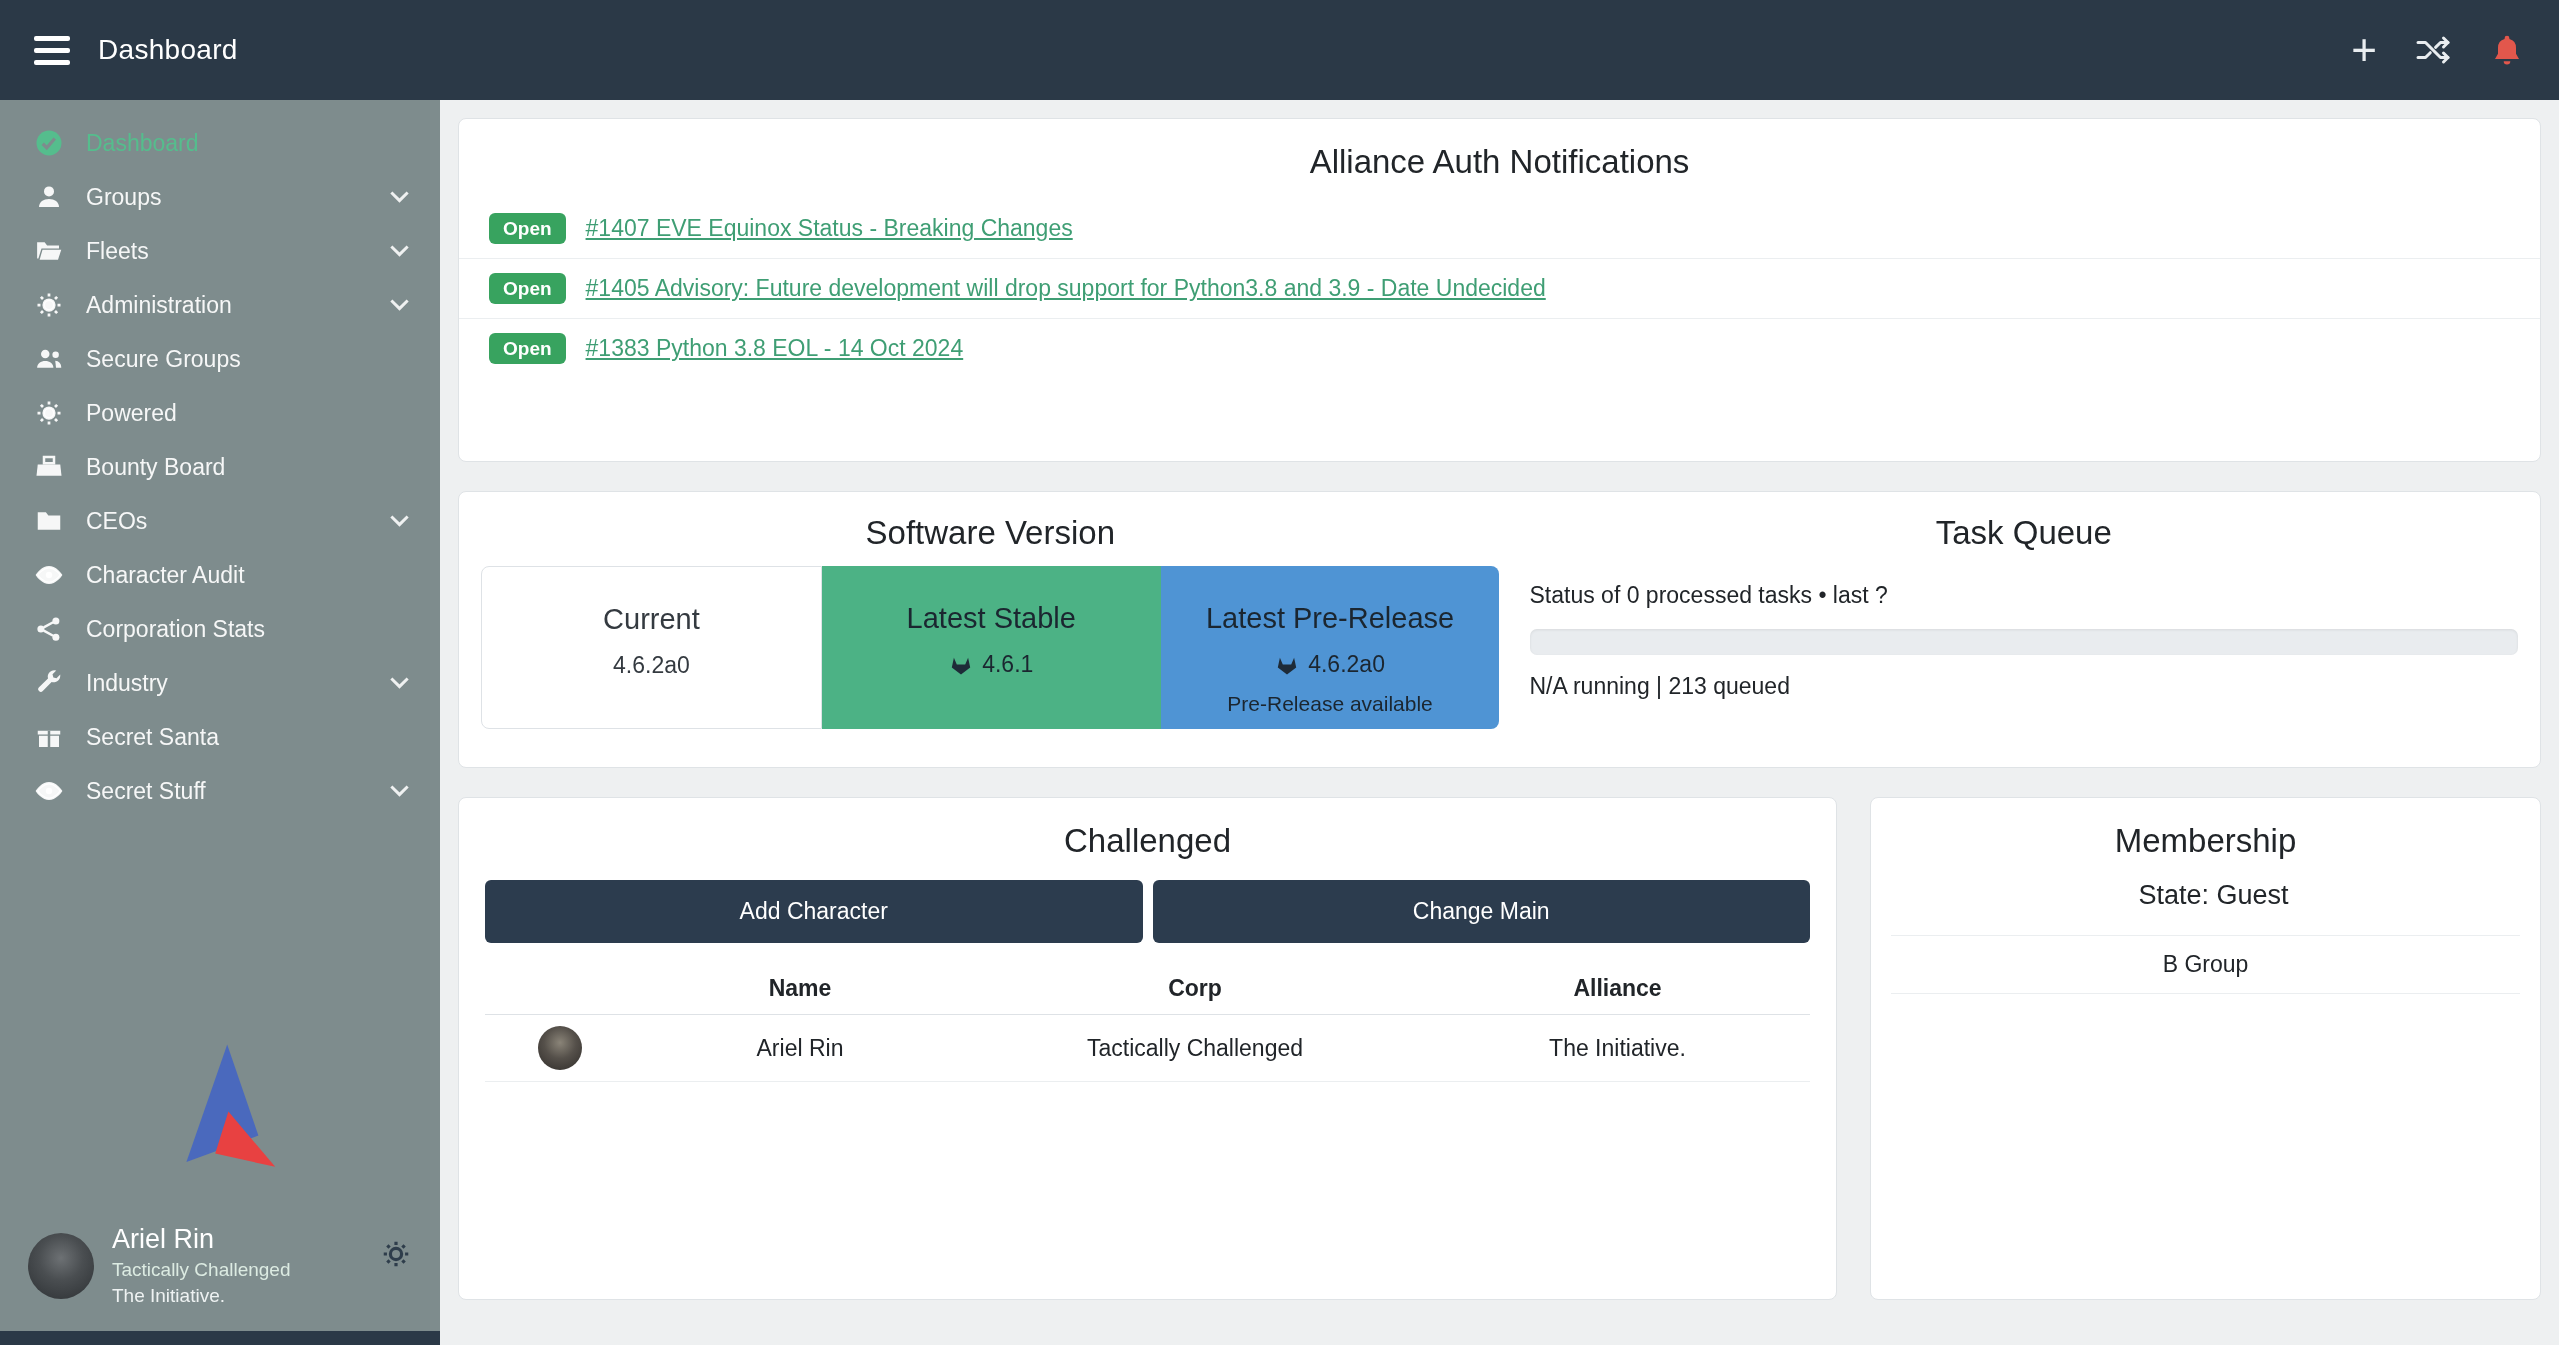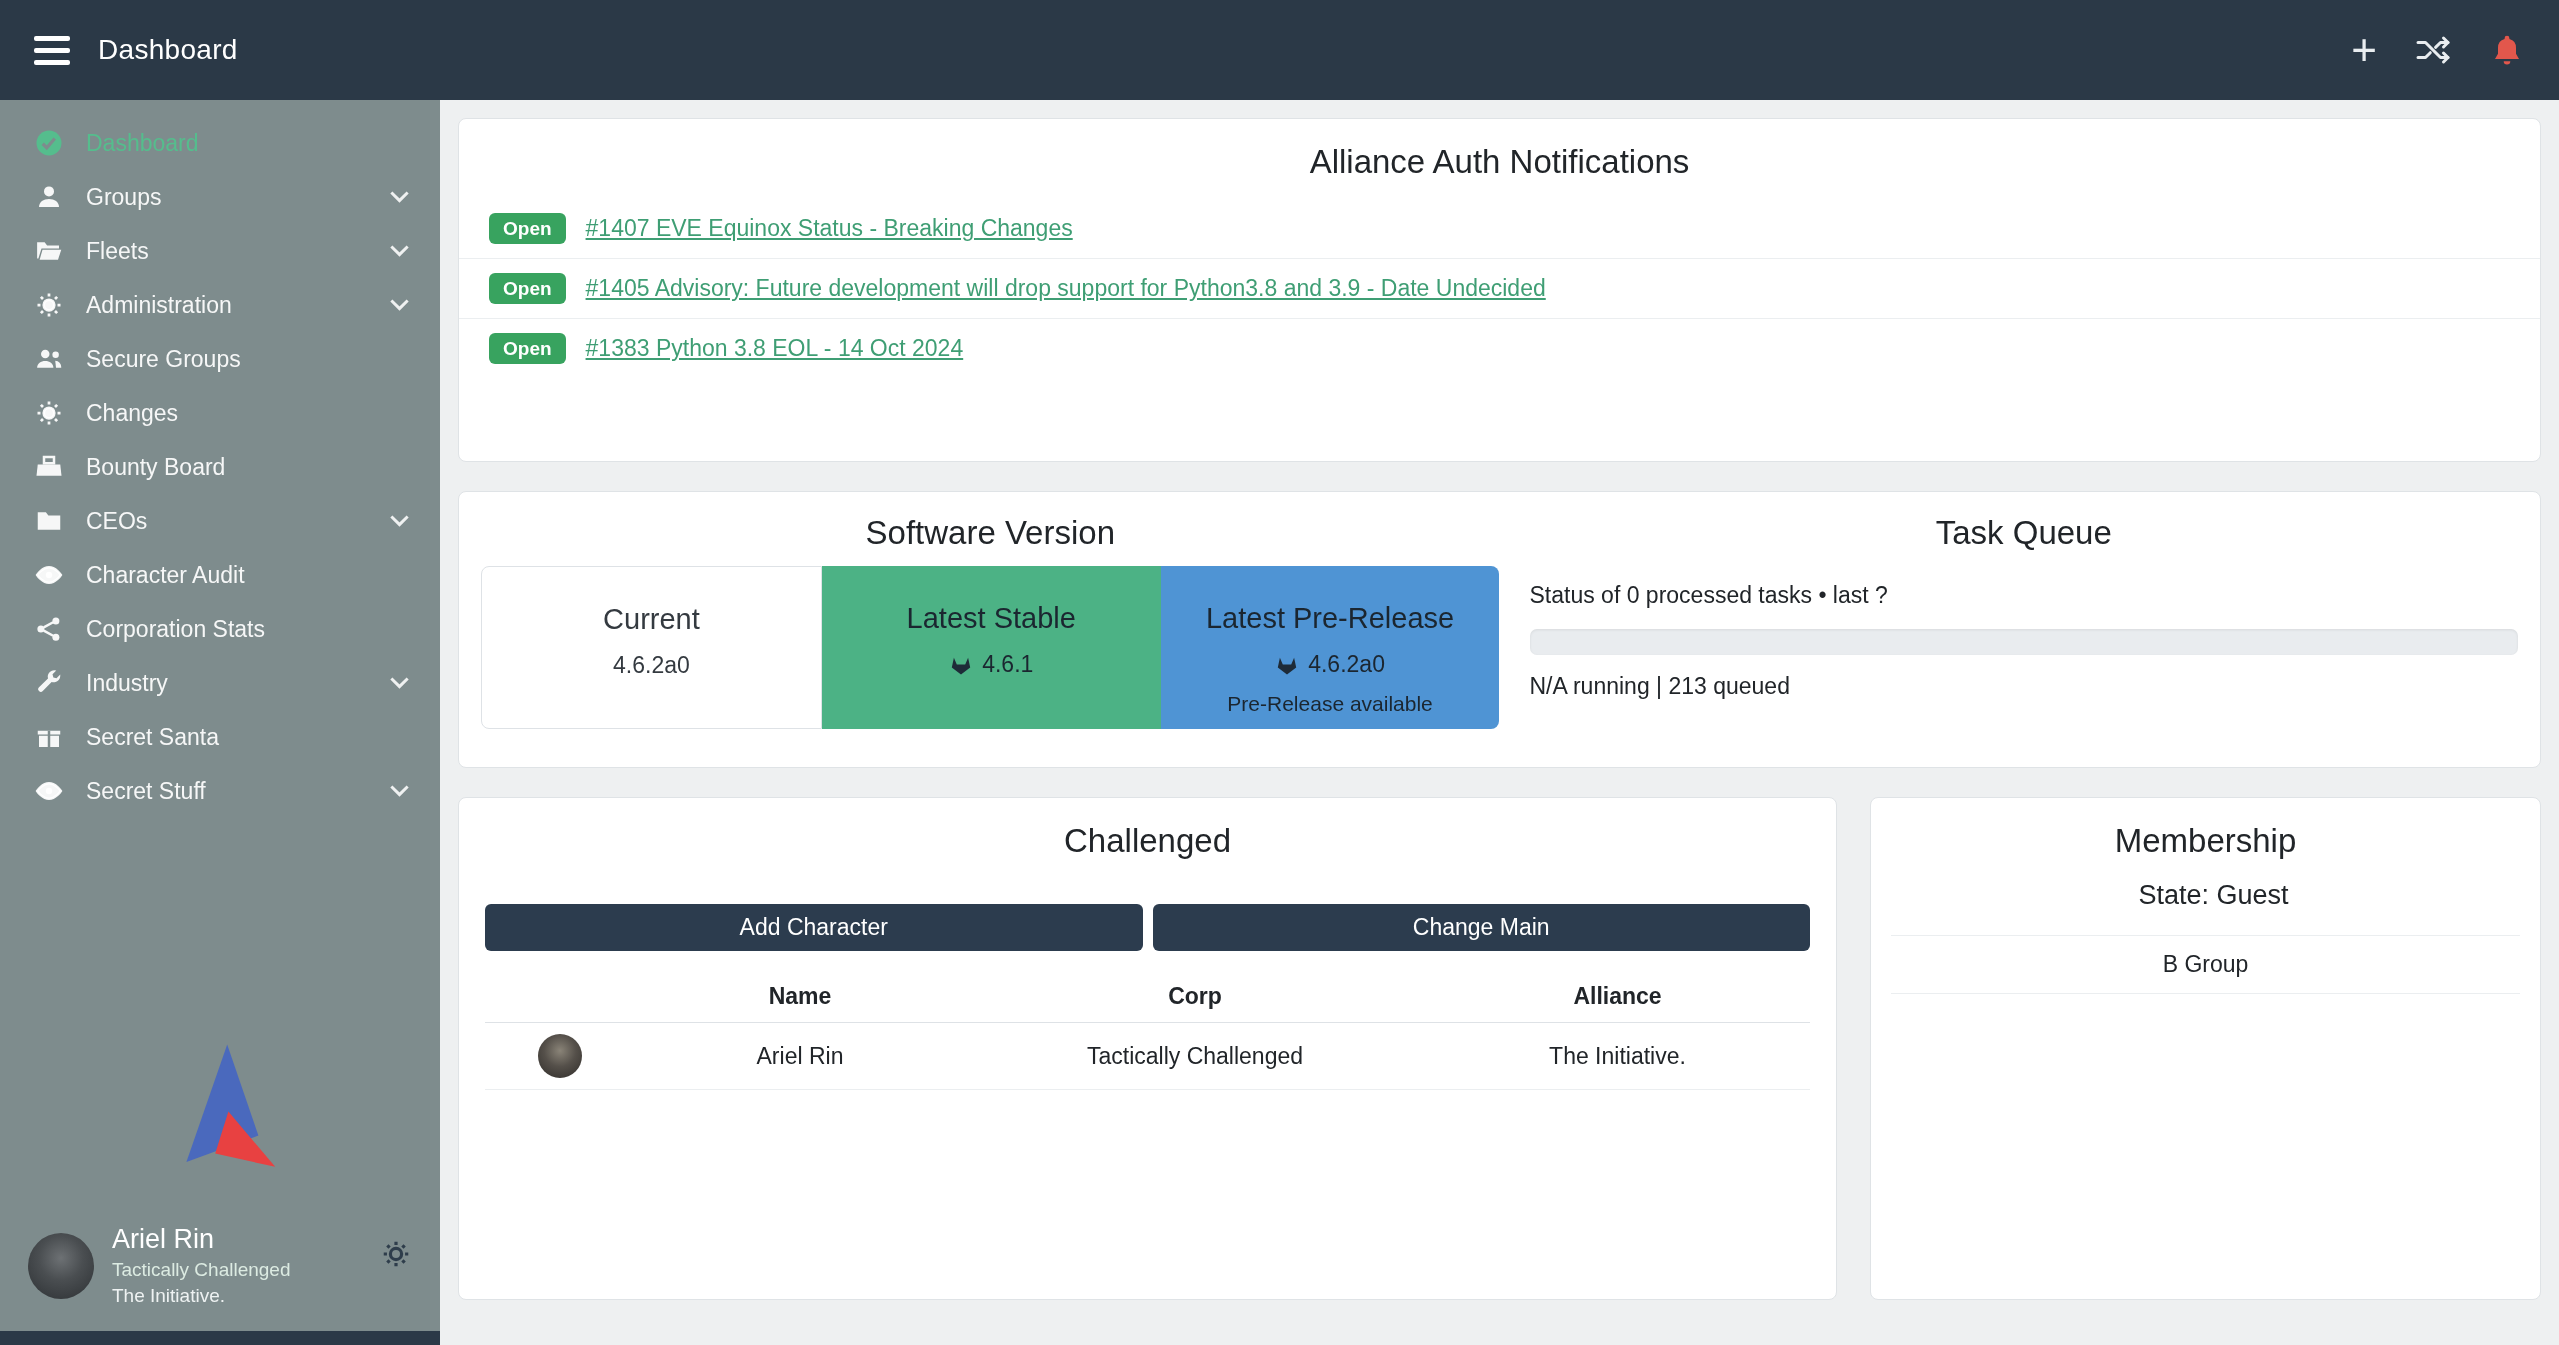--- a/index.html
+++ b/index.html
@@ -112,22 +112,22 @@
     box-shadow:inset 0 1px 3px rgba(0,0,0,.08); overflow:hidden;
   }
   .progress-fill { height:100%; background:#4cb285; width:0%; }
   .queue-counts { font-size:23px; margin-top:18px; }
   
   .bottom-row { display:flex; gap:33px; }
   .card-characters { width:1379px; height:503px; flex:0 0 1379px; }
   .card-characters .card-title { margin:24px 0 20px; }
   .char-buttons { display:flex; gap:10px; padding:0 26px; }
   .btn-dark {
-    flex:1; height:47px; background:#2c3c4e; border:none; border-radius:6px;
-    color:#ffffff; font-size:23px; font-family:"Liberation Sans", sans-serif; cursor:pointer;margin-top:24px;
+    flex:1; height:63px; background:#2c3c4e; border:none; border-radius:6px;
+    color:#ffffff; font-size:23px; font-family:"Liberation Sans", sans-serif; cursor:pointer;
   }
   .char-table { margin:20px 26px 0; }
   .char-grid { display:grid; grid-template-columns:150px 330px 460px 1fr; align-items:center; }
   .char-head { border-bottom:1px solid #dee2e6; }
   .char-head div { font-weight:bold; font-size:23px; text-align:center; padding:12px 0; }
   .char-row { border-bottom:1px solid #ebeef0; }
   .char-row div { font-size:23px; text-align:center; padding:11px 0; }
   .char-avatar-wrap { display:flex; justify-content:center; }
   .char-avatar {
     width:44px; height:44px; border-radius:50%;
@@ -231,21 +231,21 @@
       <span>Secure Groups</span>
     </div>
 
     <div class="side-item">
       <span class="icon">
           <svg viewBox="0 0 24 24" fill="none" stroke="currentColor" stroke-width="2.2">
             <circle cx="12" cy="12" r="4.2"></circle>
             <path d="M12 5.2V2.8M12 21.2v-2.4M5.2 12H2.8M21.2 12h-2.4M7.2 7.2L5.5 5.5M18.5 18.5l-1.7-1.7M16.8 7.2l1.7-1.7M5.5 18.5l1.7-1.7"></path>
           </svg>
         </span>
-      <span>Changes</span>
+      <span>Powered</span>
     </div>
 
     <div class="side-item">
       <span class="icon">
           <svg viewBox="0 0 24 24">
             <path d="M8 4h8v5H8z" fill="none" stroke="currentColor" stroke-width="2"></path>
             <path d="M3 10h18l1 9H2z"></path>
           </svg>
         </span>
       <span>Bounty Board</span>

